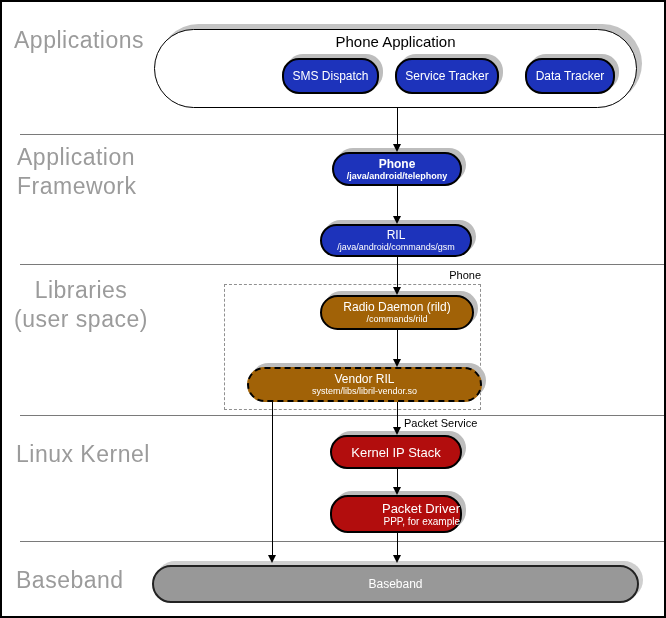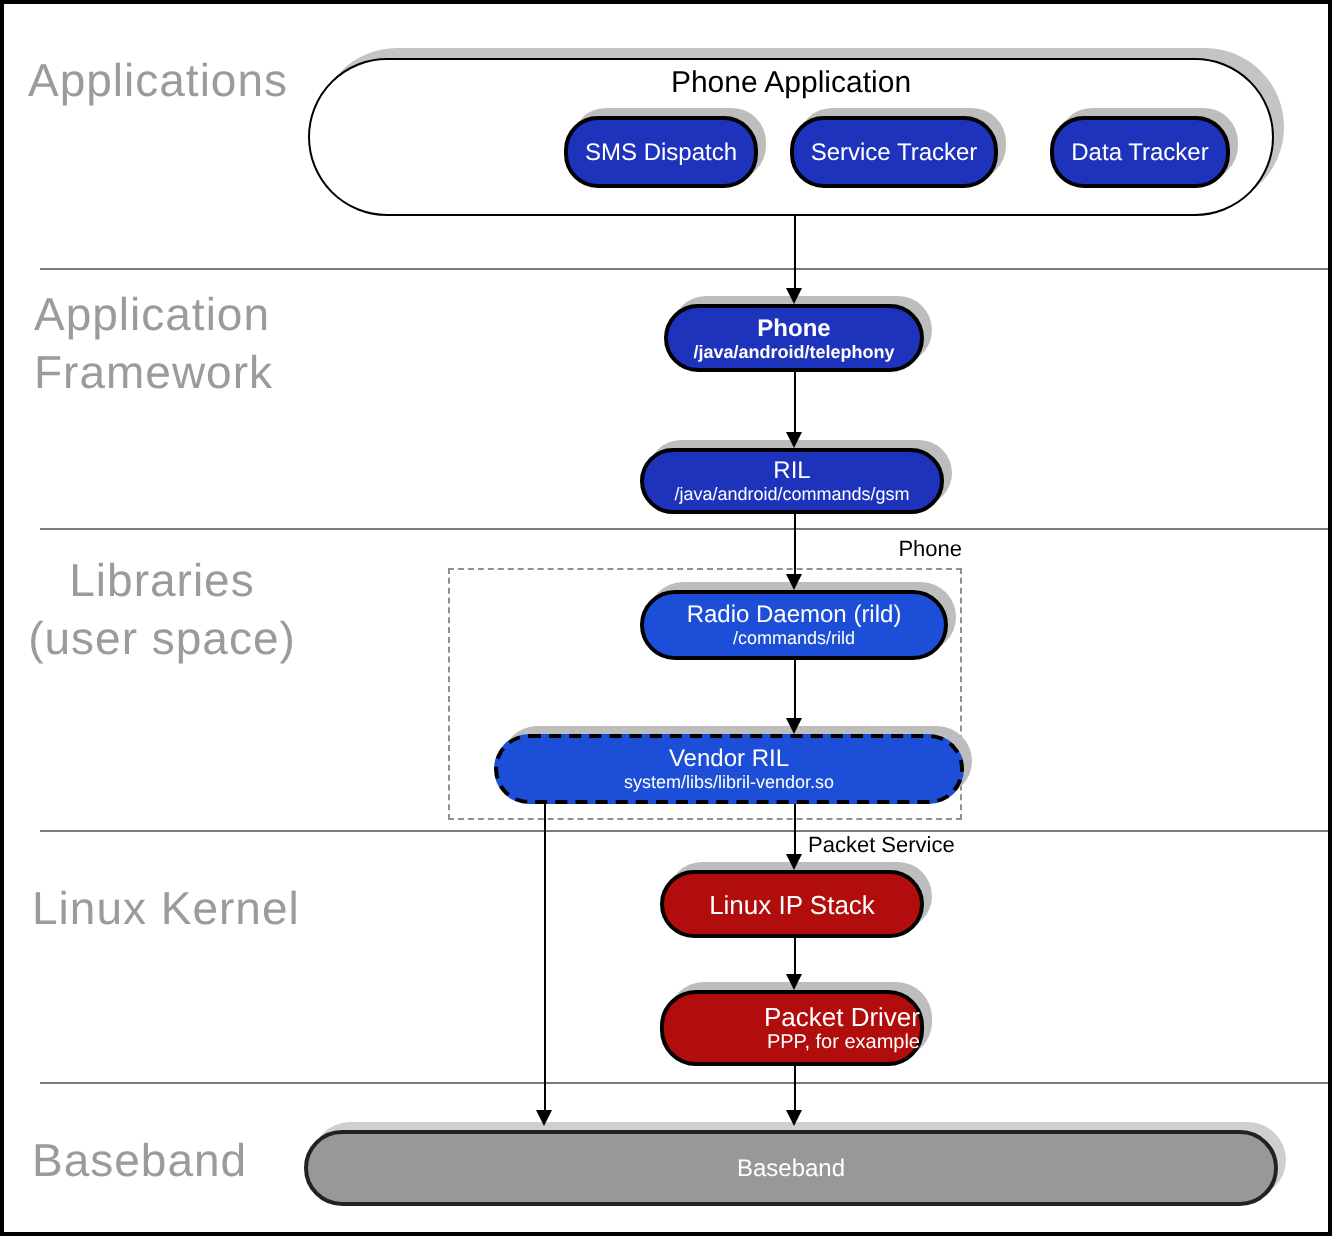--- a/index.html
+++ b/index.html
@@ -8,21 +8,21 @@
   .section-label{position:absolute;color:#9b9b9b;font-size:23px;letter-spacing:0.5px;line-height:29px;white-space:pre;}
 
   .divider{position:absolute;left:18px;width:644px;height:1px;background:#7a7a7a;}
 
   .pill{position:absolute;box-sizing:border-box;border:2px solid #000;border-radius:18px;
         display:flex;flex-direction:column;align-items:center;justify-content:center;
         color:#fff;text-align:center;box-shadow:4px -4px 0 #bdbdbd;}
   .pill .t1{font-size:12px;line-height:14px;}
   .pill .t2{font-size:9px;line-height:11px;}
   .blue{background:#1d33bb;}
-  .green{background:#1d4ed8;align-items:center;}
+  .green{background:#a16207;align-items:center;}
   .red{background:#b20d0d;}
   .gray{background:#989898;border-color:#222;}
 
   #phone-app-box{position:absolute;left:152px;top:27px;width:483px;height:79px;box-sizing:border-box;
         background:#fff;border:1px solid #000;border-radius:40px;box-shadow:5px -5px 0 #c4c4c4;}
   #phone-app-title{position:absolute;left:152px;top:31px;width:483px;text-align:center;font-size:15px;color:#000;}
 
   .tracker{top:56px;height:36px;font-size:12px;border-radius:17px;flex-direction:row;}
 
   #dashed-box{position:absolute;left:222px;top:282px;width:257px;height:126px;box-sizing:border-box;border:1px dashed #909090;}
@@ -80,21 +80,21 @@
   <div class="pill green" style="left:318px;top:293px;width:154px;height:35px;">
     <div class="t1">Radio Daemon (rild)</div>
     <div class="t2">/commands/rild</div>
   </div>
   <div class="pill green" id="vendor-ril" style="left:245px;top:365px;width:235px;height:35px;">
     <div class="t1">Vendor RIL</div>
     <div class="t2">system/libs/libril-vendor.so</div>
   </div>
 
   <div class="pill red" id="ip-stack" style="left:328px;top:433px;width:132px;height:34px;">
-    <div class="t1">Linux IP Stack</div>
+    <div class="t1">Kernel IP Stack</div>
   </div>
   <div class="pill red" id="packet-driver" style="left:328px;top:493px;width:132px;height:38px;align-items:flex-end;">
     <div class="t1">Packet Driver</div>
     <div class="t2">PPP, for example</div>
   </div>
 
   <div class="pill gray" id="baseband-pill" style="left:150px;top:563px;width:487px;height:38px;">
     <div class="t1">Baseband</div>
   </div>
 

